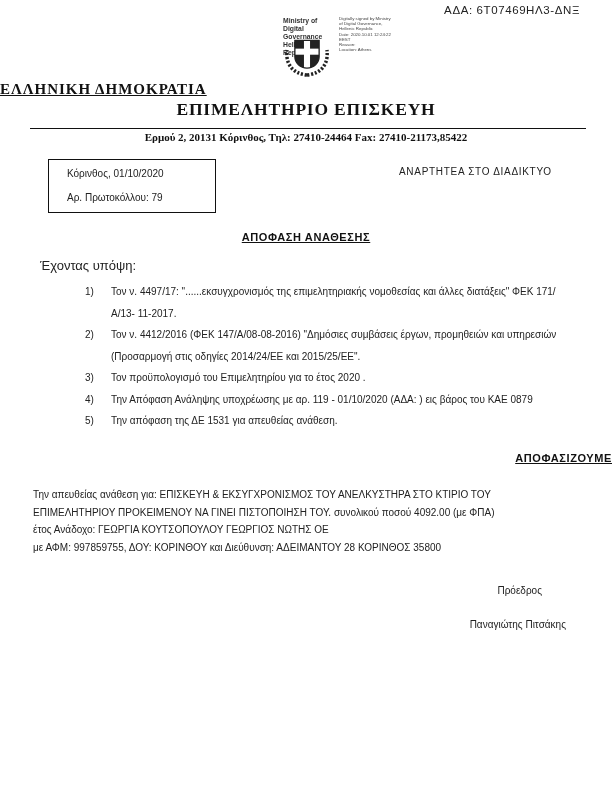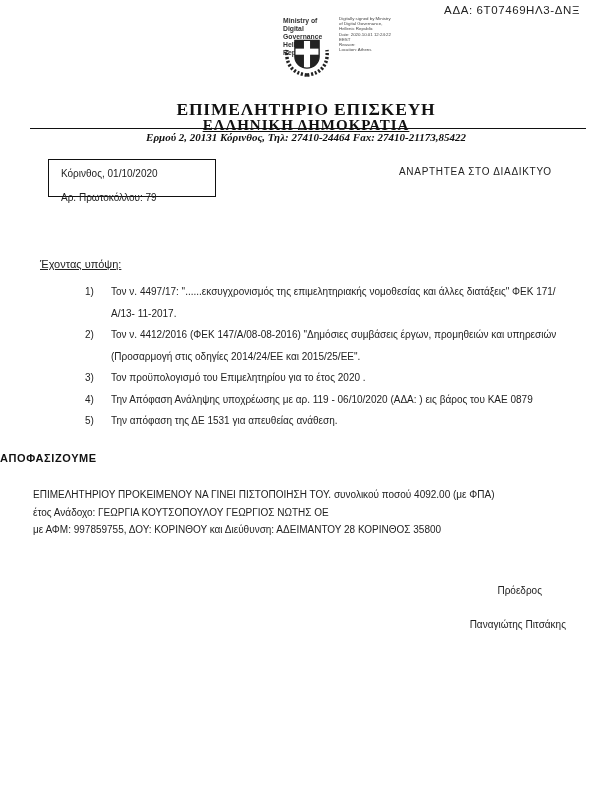--- a/index.html
+++ b/index.html
@@ -8,45 +8,45 @@
   .page { position:absolute; left:0; top:0; width:612px; height:792px; background:#fff; }
 
   .ada { position:absolute; top:4px; right:32px; font-size:11.5px; letter-spacing:0.6px; color:#222; }
 
   .stamp { position:absolute; left:283px; top:15px; width:120px; }
   .stamp-org { position:absolute; left:0; top:2px; width:56px; font-weight:bold; font-size:6.8px; line-height:8px; color:#333; }
   .stamp-sig { position:absolute; left:56px; top:1px; width:62px; font-size:4.4px; line-height:5.2px; color:#444; }
 
   .emblem { position:absolute; left:281px; top:34px; }
 
-  .title-republic { position:absolute; top:81px; left:0; width:612px; text-align:center;
+  .title-republic { position:absolute; top:81px; left:0; width:612px; text-align:left;
     font-family:"Liberation Serif", serif; font-weight:bold; font-size:15px; letter-spacing:1px;
-    text-decoration:underline; color:#111;margin-top:36px; }
+    text-decoration:underline; color:#111; }
   .title-org { position:absolute; top:99px; left:0; width:612px; text-align:center;
     font-family:"Liberation Serif", serif; font-weight:bold; font-size:17.5px; letter-spacing:0.8px; color:#111; }
   .head-rule { position:absolute; top:128px; left:30px; width:556px; border-top:1.5px solid #111; }
   .address { position:absolute; top:131px; left:0; width:612px; text-align:center;
-    font-family:"Liberation Serif", serif; font-weight:bold; font-size:11px; color:#111;font-style:italic; }
+    font-family:"Liberation Serif", serif; font-weight:bold; font-size:11px; color:#111; }
 
-  .proto-box { position:absolute; left:48px; top:159px; width:168px; height:38px;
-    border:1.2px solid #111; padding:8px 10px 0 12px; font-size:10px; color:#222; }
+  .proto-box { position:absolute; left:48px; top:159px; width:168px; height:54px;
+    border:1.2px solid #111; padding:8px 10px 0 18px; font-size:10px; color:#222; }
   .proto-box .line1 { margin-bottom:13px; }
   .publicity { position:absolute; left:371px; top:166px; font-size:10px; letter-spacing:0.7px; color:#222;margin-left:28px; }
 
   .decision-title { position:absolute; top:231px; left:0; width:612px; text-align:center;
     font-weight:bold; font-size:11px; letter-spacing:0.6px; text-decoration:underline; color:#111; }
-  .preamble { position:absolute; left:40px; top:258px; font-size:11px; color:#222;text-decoration:underline; }
+  .preamble { position:absolute; left:40px; top:258px; font-size:13px; color:#222; }
 
   .items { position:absolute; left:85px; top:281px; width:485px; }
   .item { display:flex; font-size:10px; line-height:21.5px; color:#222; }
   .item .num { width:26px; flex:0 0 26px; }
   .item .txt { flex:1; }
 
-  .verdict-title { position:absolute; top:452px; left:0; width:612px; text-align:left;
-    font-weight:bold; font-size:11px; letter-spacing:0.6px; color:#111; }
+  .verdict-title { position:absolute; top:452px; left:0; width:612px; text-align:right;
+    font-weight:bold; font-size:11px; letter-spacing:0.6px; text-decoration:underline; color:#111; }
 
   .body-par { position:absolute; left:33px; top:486px; width:556px; font-size:10px; line-height:17.5px; color:#222; }
 
   .sig-role { position:absolute; top:585px; right:70px; font-size:10px; color:#222; }
   .sig-name { position:absolute; top:619px; right:46px; font-size:10px; color:#222; }
 </style>
 </head>
 <body>
 
 <div class="page">
@@ -87,20 +87,21 @@
   <div class="title-org">ΕΠΙΜΕΛΗΤΗΡΙΟ ΕΠΙΣΚΕΥΗ</div>
   <div class="head-rule"></div>
   <div class="address">Ερμού 2, 20131 Κόρινθος, Τηλ: 27410-24464 Fax: 27410-21173,85422</div>
 
   <div class="proto-box">
     <div class="line1">Κόρινθος, 01/10/2020</div>
     <div>Αρ. Πρωτοκόλλου: 79</div>
   </div>
   <div class="publicity">ΑΝΑΡΤΗΤΕΑ ΣΤΟ ΔΙΑΔΙΚΤΥΟ</div>
 
+  <div class="decision-title">ΑΠΟΦΑΣΗ ΑΝΑΘΕΣΗΣ</div>
   <div class="preamble">Έχοντας υπόψη:</div>
 
   <div class="items">
 
       <div class="item">
         <span class="num">1)</span>
         <span class="txt">Τον ν. 4497/17: "......εκσυγχρονισμός της επιμελητηριακής νομοθεσίας και άλλες διατάξεις" ΦΕΚ 171/Α/13- 11-2017.</span>
       </div>
 
       <div class="item">
@@ -108,33 +109,34 @@
         <span class="txt">Τον ν. 4412/2016 (ΦΕΚ 147/Α/08-08-2016) "Δημόσιες συμβάσεις έργων, προμηθειών και υπηρεσιών (Προσαρμογή στις οδηγίες 2014/24/ΕΕ και 2015/25/ΕΕ".</span>
       </div>
 
       <div class="item">
         <span class="num">3)</span>
         <span class="txt">Τον προϋπολογισμό του Επιμελητηρίου για το έτος 2020 .</span>
       </div>
 
       <div class="item">
         <span class="num">4)</span>
-        <span class="txt">Την Απόφαση Ανάληψης υποχρέωσης με αρ. 119 - 06/10/2020 (ΑΔΑ: ) εις βάρος του ΚΑΕ 0879</span>
+        <span class="txt">Την Απόφαση Ανάληψης υποχρέωσης με αρ. 119 - 01/10/2020 (ΑΔΑ: ) εις βάρος του ΚΑΕ 0879</span>
       </div>
 
       <div class="item">
         <span class="num">5)</span>
         <span class="txt">Την απόφαση της ΔΕ 1531 για απευθείας ανάθεση.</span>
       </div>
     </div>
 
   <div class="verdict-title">ΑΠΟΦΑΣΙΖΟΥΜΕ</div>
 
   <div class="body-par">
 
+  <div>Την απευθείας ανάθεση για: ΕΠΙΣΚΕΥΗ &amp; ΕΚΣΥΓΧΡΟΝΙΣΜΟΣ ΤΟΥ ΑΝΕΛΚΥΣΤΗΡΑ  ΣΤΟ  ΚΤΙΡΙΟ ΤΟΥ</div>
       <div>ΕΠΙΜΕΛΗΤΗΡΙΟΥ ΠΡΟΚΕΙΜΕΝΟΥ ΝΑ ΓΙΝΕΙ ΠΙΣΤΟΠΟΙΗΣΗ  ΤΟΥ. συνολικού ποσού 4092.00 (με ΦΠΑ)</div>
       <div>έτος Ανάδοχο: ΓΕΩΡΓΙΑ ΚΟΥΤΣΟΠΟΥΛΟΥ ΓΕΩΡΓΙΟΣ ΝΩΤΗΣ ΟΕ</div>
       <div>με ΑΦΜ: 997859755, ΔΟΥ: ΚΟΡΙΝΘΟΥ και Διεύθυνση: ΑΔΕΙΜΑΝΤΟΥ 28 ΚΟΡΙΝΘΟΣ 35800</div>
     </div>
 
   <div class="sig-role">Πρόεδρος</div>
   <div class="sig-name">Παναγιώτης Πιτσάκης</div>
 
 </div>
 

